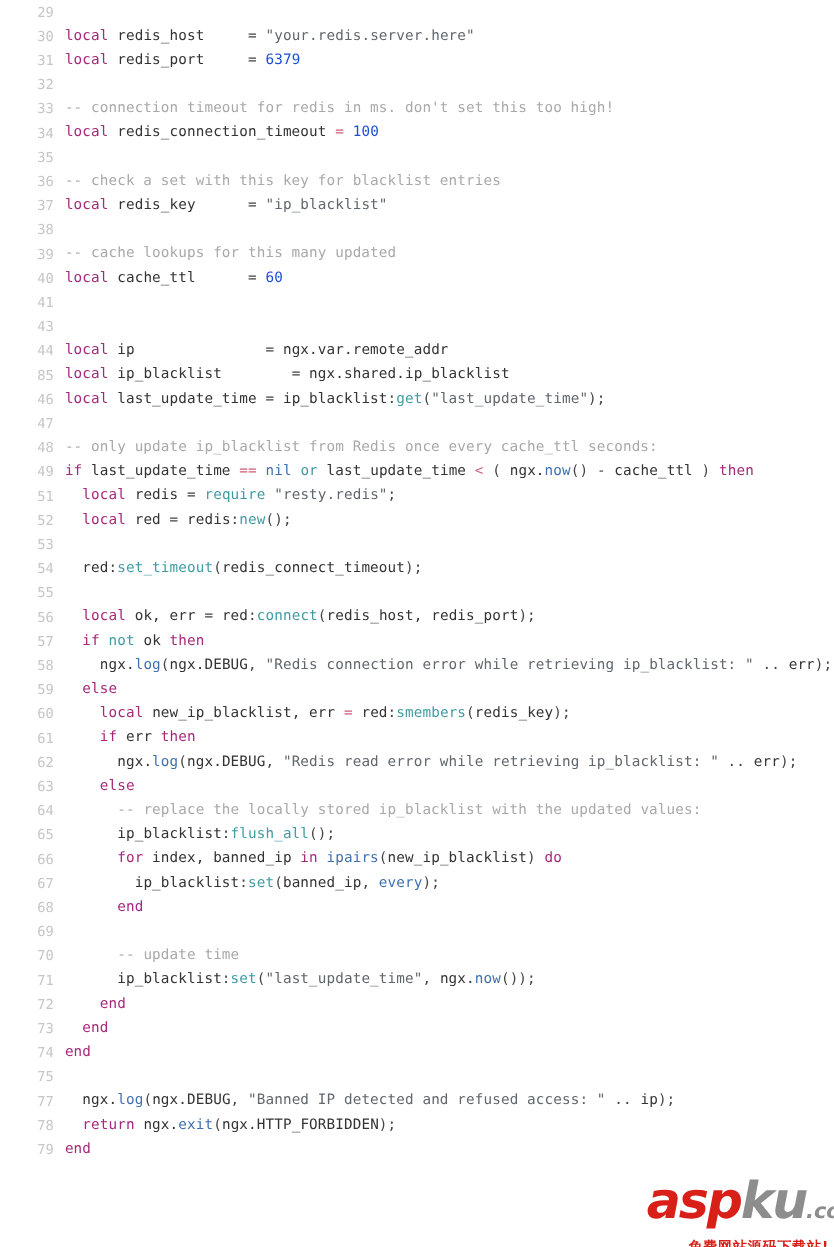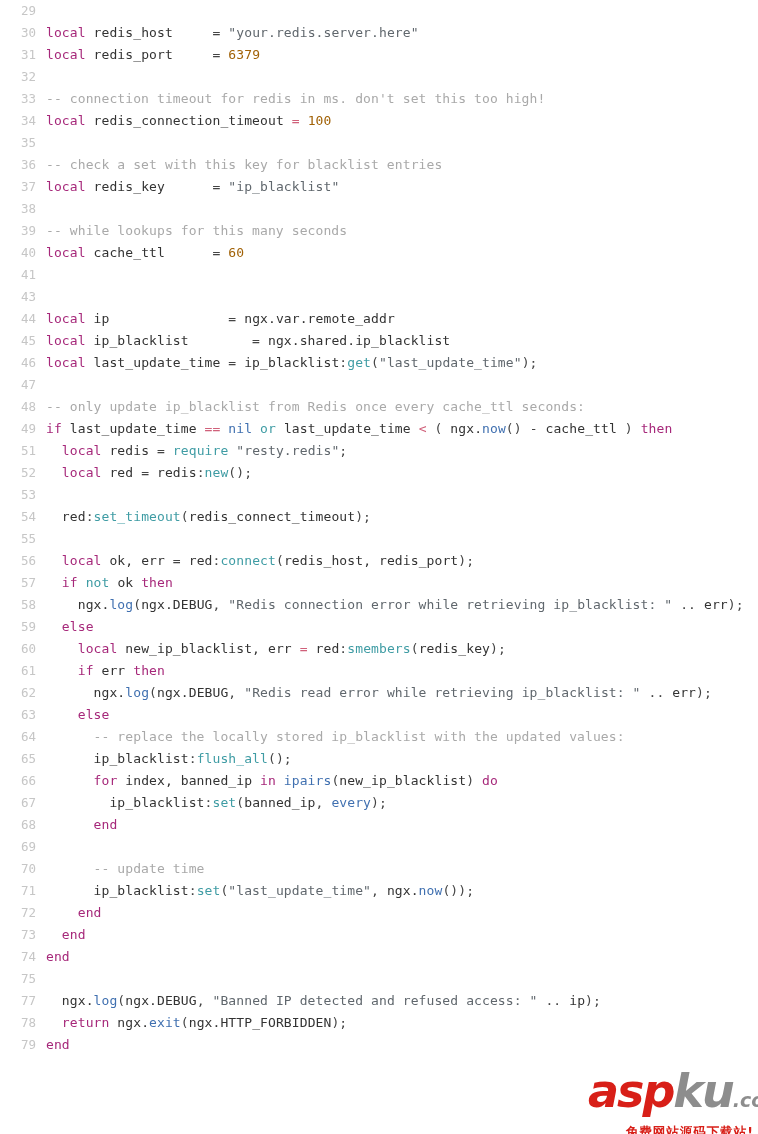--- a/index.html
+++ b/index.html
@@ -17,20 +17,21 @@
     position: relative;
     width: 758px;
     height: 1134px;
     background: #ffffff;
   }
   .code-lines {
     position: absolute;
     top: 0;
     left: 0;
     width: 658px;
+    padding-left: 13px;
   }
   .code-line {
     display: flex;
     align-items: flex-start;
     height: 22px;
     line-height: 22px;
     white-space: pre;
   }
   .gutter {
     flex: 0 0 46px;
@@ -47,21 +48,21 @@
     flex: 1 1 auto;
     font-size: 13px;
     font-family: "DejaVu Sans Mono", "Liberation Mono", monospace;
     color: #333333;
     letter-spacing: 0.1px;
     white-space: pre;
   }
   
   .t-kw   { color: #a6287a; }
   .t-id   { color: #333333; }
-  .t-num  { color: #a16207; }
+  .t-num  { color: #1d4ed8; }
   .t-str  { color: #60676d; }
   .t-com  { color: #a9a9a9; }
   .t-fn   { color: #3f9ca4; }
   .t-blt  { color: #4070b0; }
   .t-op   { color: #d0607a; }
   .t-pun  { color: #444444; }
 
   
   #watermark {
     position: absolute;
@@ -113,26 +114,26 @@
       <div class="code-line"><span class="gutter">29</span><span class="code-text">&nbsp;</span></div>
       <div class="code-line"><span class="gutter">30</span><span class="code-text"><span class="t-kw">local</span><span class="t-pun"> </span><span class="t-id">redis_host</span><span class="t-pun">     = </span><span class="t-str">"your.redis.server.here"</span></span></div>
       <div class="code-line"><span class="gutter">31</span><span class="code-text"><span class="t-kw">local</span><span class="t-pun"> </span><span class="t-id">redis_port</span><span class="t-pun">     = </span><span class="t-num">6379</span></span></div>
       <div class="code-line"><span class="gutter">32</span><span class="code-text">&nbsp;</span></div>
       <div class="code-line"><span class="gutter">33</span><span class="code-text"><span class="t-com">-- connection timeout for redis in ms. don't set this too high!</span></span></div>
       <div class="code-line"><span class="gutter">34</span><span class="code-text"><span class="t-kw">local</span><span class="t-pun"> </span><span class="t-id">redis_connection_timeout</span><span class="t-pun"> </span><span class="t-op">=</span><span class="t-pun"> </span><span class="t-num">100</span></span></div>
       <div class="code-line"><span class="gutter">35</span><span class="code-text">&nbsp;</span></div>
       <div class="code-line"><span class="gutter">36</span><span class="code-text"><span class="t-com">-- check a set with this key for blacklist entries</span></span></div>
       <div class="code-line"><span class="gutter">37</span><span class="code-text"><span class="t-kw">local</span><span class="t-pun"> </span><span class="t-id">redis_key</span><span class="t-pun">      = </span><span class="t-str">"ip_blacklist"</span></span></div>
       <div class="code-line"><span class="gutter">38</span><span class="code-text">&nbsp;</span></div>
-      <div class="code-line"><span class="gutter">39</span><span class="code-text"><span class="t-com">-- while lookups for this many seconds</span></span></div>
+      <div class="code-line"><span class="gutter">39</span><span class="code-text"><span class="t-com">-- cache lookups for this many updated</span></span></div>
       <div class="code-line"><span class="gutter">40</span><span class="code-text"><span class="t-kw">local</span><span class="t-pun"> </span><span class="t-id">cache_ttl</span><span class="t-pun">      = </span><span class="t-num">60</span></span></div>
       <div class="code-line"><span class="gutter">41</span><span class="code-text">&nbsp;</span></div>
       <div class="code-line"><span class="gutter">43</span><span class="code-text">&nbsp;</span></div>
       <div class="code-line"><span class="gutter">44</span><span class="code-text"><span class="t-kw">local</span><span class="t-pun"> </span><span class="t-id">ip</span><span class="t-pun">               = </span><span class="t-id">ngx.var.remote_addr</span></span></div>
-      <div class="code-line"><span class="gutter">45</span><span class="code-text"><span class="t-kw">local</span><span class="t-pun"> </span><span class="t-id">ip_blacklist</span><span class="t-pun">        = </span><span class="t-id">ngx.shared.ip_blacklist</span></span></div>
+      <div class="code-line"><span class="gutter">85</span><span class="code-text"><span class="t-kw">local</span><span class="t-pun"> </span><span class="t-id">ip_blacklist</span><span class="t-pun">        = </span><span class="t-id">ngx.shared.ip_blacklist</span></span></div>
       <div class="code-line"><span class="gutter">46</span><span class="code-text"><span class="t-kw">local</span><span class="t-pun"> </span><span class="t-id">last_update_time</span><span class="t-pun"> = </span><span class="t-id">ip_blacklist</span><span class="t-pun">:</span><span class="t-fn">get</span><span class="t-pun">(</span><span class="t-str">"last_update_time"</span><span class="t-pun">);</span></span></div>
       <div class="code-line"><span class="gutter">47</span><span class="code-text">&nbsp;</span></div>
       <div class="code-line"><span class="gutter">48</span><span class="code-text"><span class="t-com">-- only update ip_blacklist from Redis once every cache_ttl seconds:</span></span></div>
       <div class="code-line"><span class="gutter">49</span><span class="code-text"><span class="t-kw">if</span><span class="t-pun"> </span><span class="t-id">last_update_time</span><span class="t-pun"> </span><span class="t-op">==</span><span class="t-pun"> </span><span class="t-blt">nil</span><span class="t-pun"> </span><span class="t-fn">or</span><span class="t-pun"> </span><span class="t-id">last_update_time</span><span class="t-pun"> </span><span class="t-op">&lt;</span><span class="t-pun"> ( </span><span class="t-id">ngx.</span><span class="t-blt">now</span><span class="t-pun">() - </span><span class="t-id">cache_ttl</span><span class="t-pun"> ) </span><span class="t-kw">then</span></span></div>
       <div class="code-line"><span class="gutter">51</span><span class="code-text"><span class="t-pun">  </span><span class="t-kw">local</span><span class="t-pun"> </span><span class="t-id">redis</span><span class="t-pun"> = </span><span class="t-fn">require</span><span class="t-pun"> </span><span class="t-str">"resty.redis"</span><span class="t-pun">;</span></span></div>
       <div class="code-line"><span class="gutter">52</span><span class="code-text"><span class="t-pun">  </span><span class="t-kw">local</span><span class="t-pun"> </span><span class="t-id">red</span><span class="t-pun"> = </span><span class="t-id">redis</span><span class="t-pun">:</span><span class="t-fn">new</span><span class="t-pun">();</span></span></div>
       <div class="code-line"><span class="gutter">53</span><span class="code-text">&nbsp;</span></div>
       <div class="code-line"><span class="gutter">54</span><span class="code-text"><span class="t-pun">  </span><span class="t-id">red</span><span class="t-pun">:</span><span class="t-fn">set_timeout</span><span class="t-pun">(</span><span class="t-id">redis_connect_timeout</span><span class="t-pun">);</span></span></div>
       <div class="code-line"><span class="gutter">55</span><span class="code-text">&nbsp;</span></div>
       <div class="code-line"><span class="gutter">56</span><span class="code-text"><span class="t-pun">  </span><span class="t-kw">local</span><span class="t-pun"> </span><span class="t-id">ok, err</span><span class="t-pun"> = </span><span class="t-id">red</span><span class="t-pun">:</span><span class="t-fn">connect</span><span class="t-pun">(</span><span class="t-id">redis_host, redis_port</span><span class="t-pun">);</span></span></div>

